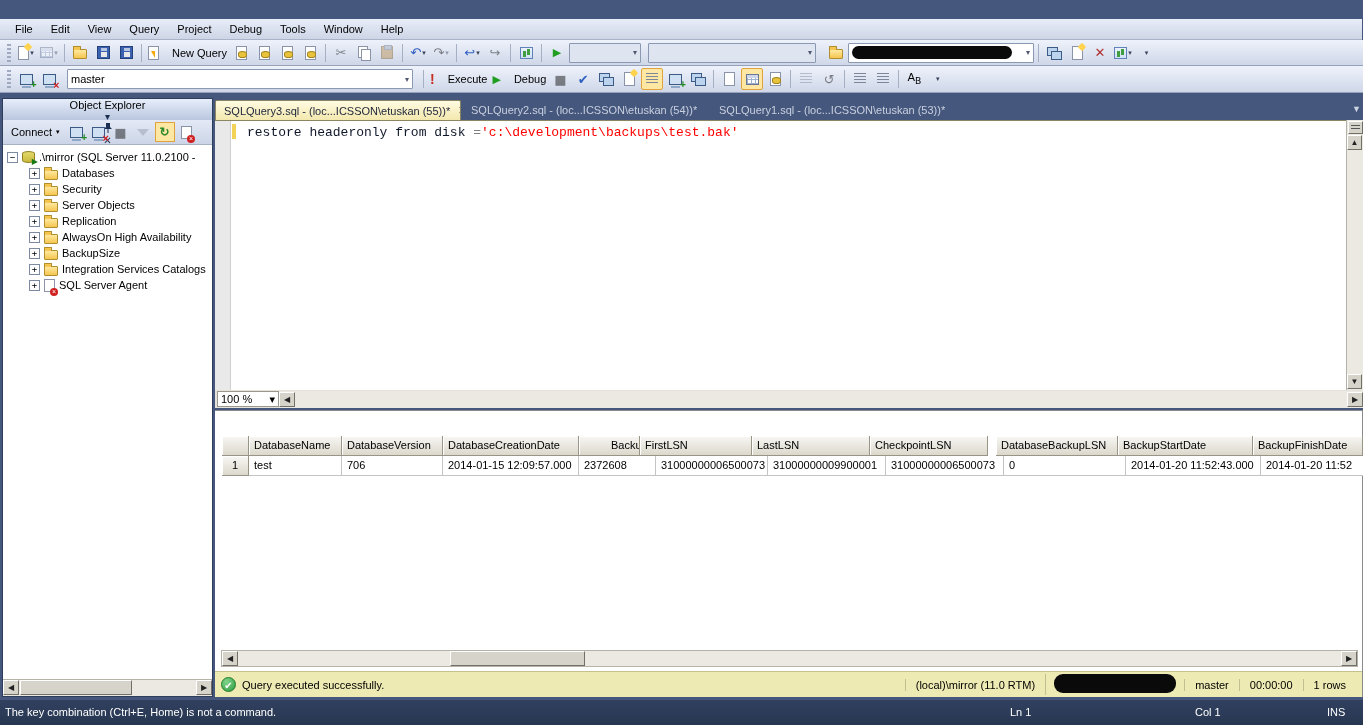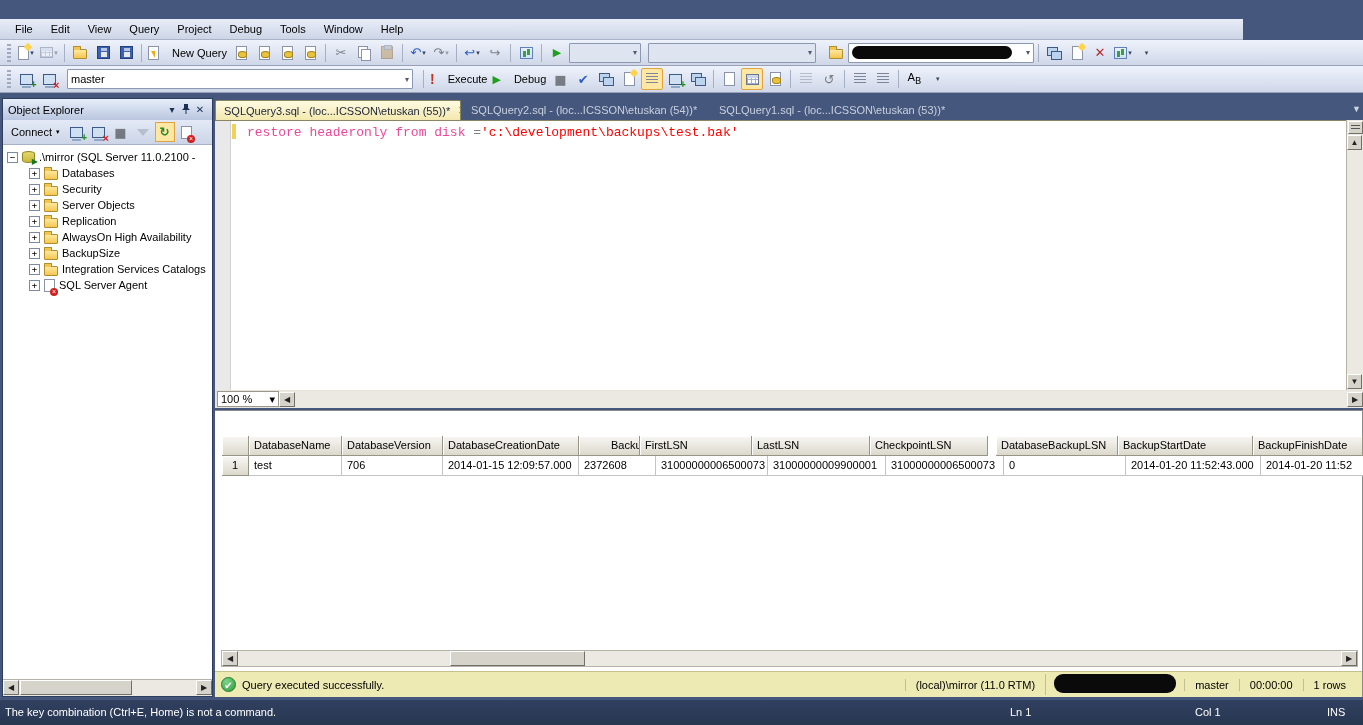--- a/index.html
+++ b/index.html
@@ -14,21 +14,21 @@
   #titlebar .app-ico { width:14px; height:14px; margin-right:4px; position:relative; background:#e8e4d8; border:1px solid #6b6b6b; }
   #titlebar .app-ico::after { content:""; position:absolute; left:2px; top:2px; width:8px; height:4px; background:#d8b73c; border-radius:2px; }
   #titlebar .ttl { color:#fdfdfd; font-weight:bold; font-size:12px; white-space:nowrap; }
   .redact { background:#0a0a0a; border-radius:8px; display:inline-block; }
   #title-redact { width:138px; height:14px; margin:0 2px -3px 6px; }
   #win-buttons { position:absolute; right:3px; top:2px; display:flex; gap:2px; }
   .winbtn { width:18px; height:15px; background:#d6d3cb; border:1px solid #fff; border-right-color:#5f5f5f; border-bottom-color:#5f5f5f;
     font-size:9px; font-weight:bold; text-align:center; line-height:13px; color:#111; font-family:"DejaVu Sans Mono", monospace; }
 
   
-  #menubar { position:absolute; left:0; top:19px; width:1243px; height:21px; background:linear-gradient(#e8edf8,#cdd5e6);
+  #menubar { position:absolute; left:0; top:19px; width:1362px; height:21px; background:linear-gradient(#e8edf8,#cdd5e6);
     display:flex; align-items:center; padding-left:6px; border-bottom:1px solid #aab4c9; }
   .menu-item { padding:3px 9px; cursor:default; }
 
   
   .toolbar { position:absolute; left:0; width:1363px; background:linear-gradient(#eef2fb,#cfd7e8);
     display:flex; align-items:center; gap:1px; padding-left:4px; border-bottom:1px solid #97a2ba; }
   #toolbar1 { top:40px; height:26px; }
   #toolbar2 { top:66px; height:27px; }
   .grip { width:4px; height:18px; margin:0 3px; background:repeating-linear-gradient(#9fa9bf 0 2px, transparent 2px 4px); }
   .sep { width:1px; height:18px; background:#a6b0c5; margin:0 3px; }
@@ -73,21 +73,21 @@
   .combo { height:20px; background:#dfe5f0; border:1px solid #8b98b1; display:flex; align-items:center; justify-content:space-between; padding:0 3px; border-radius:1px; }
   .combo.white { background:#fff; }
   .combo .dd { font-size:8px; color:#505970; }
   .excl { color:#c43022; font-weight:bold; font-size:14px; }
   .play { color:#1f9e1f; font-size:11px; }
   .cylinder { width:13px; height:12px; background:linear-gradient(#e3d86a,#c9b93c); border:1px solid #8f8322; border-radius:50% / 22%; position:relative; }
   .cylinder::after { content:"▶"; position:absolute; right:-4px; bottom:-4px; font-size:8px; color:#157a15; }
 
   
   #object-explorer { position:absolute; left:2px; top:98px; width:211px; height:599px; background:#d8dfee; border:1px solid #2f3d5c; }
-  #oe-header { height:21px; background:linear-gradient(#e7eefb,#b9c6de); display:flex; align-items:center; padding:0 5px; }
+  #oe-header { height:21px; background:linear-gradient(#e7eefb,#b9c6de); display:flex; align-items:center; padding:0 5px;flex-direction:column; }
   #oe-header .t { flex:1; }
   #oe-header .hic { width:14px; text-align:center; color:#1c2f52; font-size:10px; }
   #oe-toolbar { height:25px; display:flex; align-items:center; gap:2px; padding:0 3px; background:linear-gradient(#e3e9f6,#ccd5e7); border-bottom:1px solid #a7b1c6; }
   #oe-connect { height:19px; display:flex; align-items:center; gap:4px; padding:0 5px; }
   .oebtn { width:20px; height:20px; display:flex; align-items:center; justify-content:center; position:relative; }
   .oebtn.hl { border:1px solid #e0a33e; background:#fde7a2; }
   #oe-tree { position:absolute; left:0; top:46px; right:0; bottom:17px; background:#fff; overflow:hidden; padding-top:4px; }
   .trow { height:16px; display:flex; align-items:center; white-space:nowrap; }
   .trow .exp { width:11px; height:11px; border:1px solid #7e8aa0; background:#fff; font-size:9px; line-height:9px; text-align:center; margin:0 4px; flex:none; font-family:"DejaVu Sans Mono", monospace; }
   .trow .ticon { margin-right:4px; flex:none; }
@@ -445,21 +445,21 @@
         </div>
         <div class="dtab">
           <span>SQLQuery1.sql - (loc...ICSSON\etuskan (53))*</span>
         </div>
       </div>
     <span id="tab-dd">▼</span>
 
     <div id="editor">
       <div id="ed-margin"></div>
       <div id="changebar"></div>
-      <div id="code-line"><span style="color: #ec4899;">restore headeronly from disk </span><span style="color: rgb(128, 128, 128);">=</span><span style="color: rgb(255, 0, 0);">'c:\development\backups\test.bak'</span></div>
+      <div id="code-line"><span style="color: #0f172a;">restore headeronly from disk </span><span style="color: rgb(128, 128, 128);">=</span><span style="color: rgb(255, 0, 0);">'c:\development\backups\test.bak'</span></div>
     </div>
 
     <div id="ed-vscroll">
       <span class="splitbox"></span>
       <span class="sbtn" style="left:0px; top:15px; width:15px">▲</span>
       <span class="sbtn" style="left:0px; bottom:1px; width:15px">▼</span>
     </div>
 
     <div id="ed-bottomrow">
       <span id="zoom-combo">

